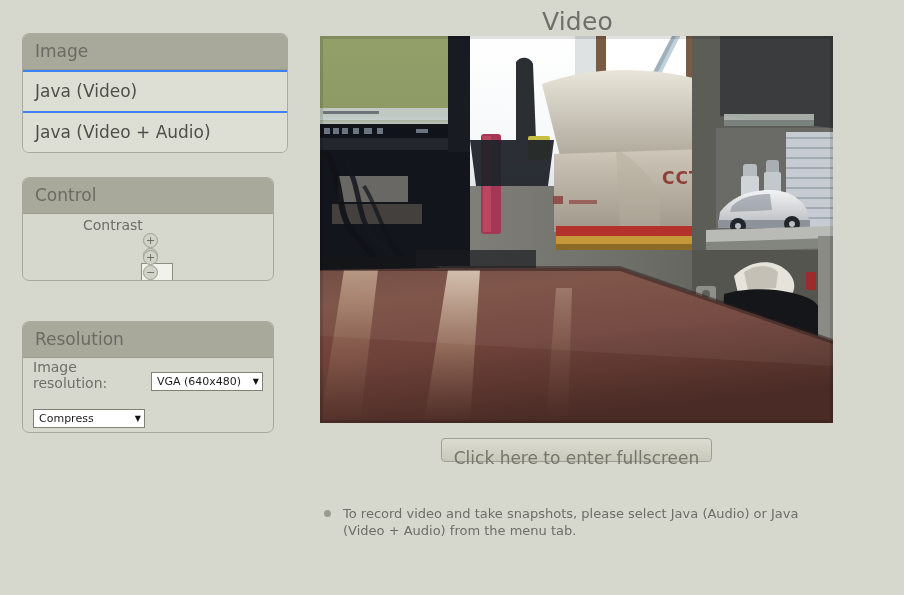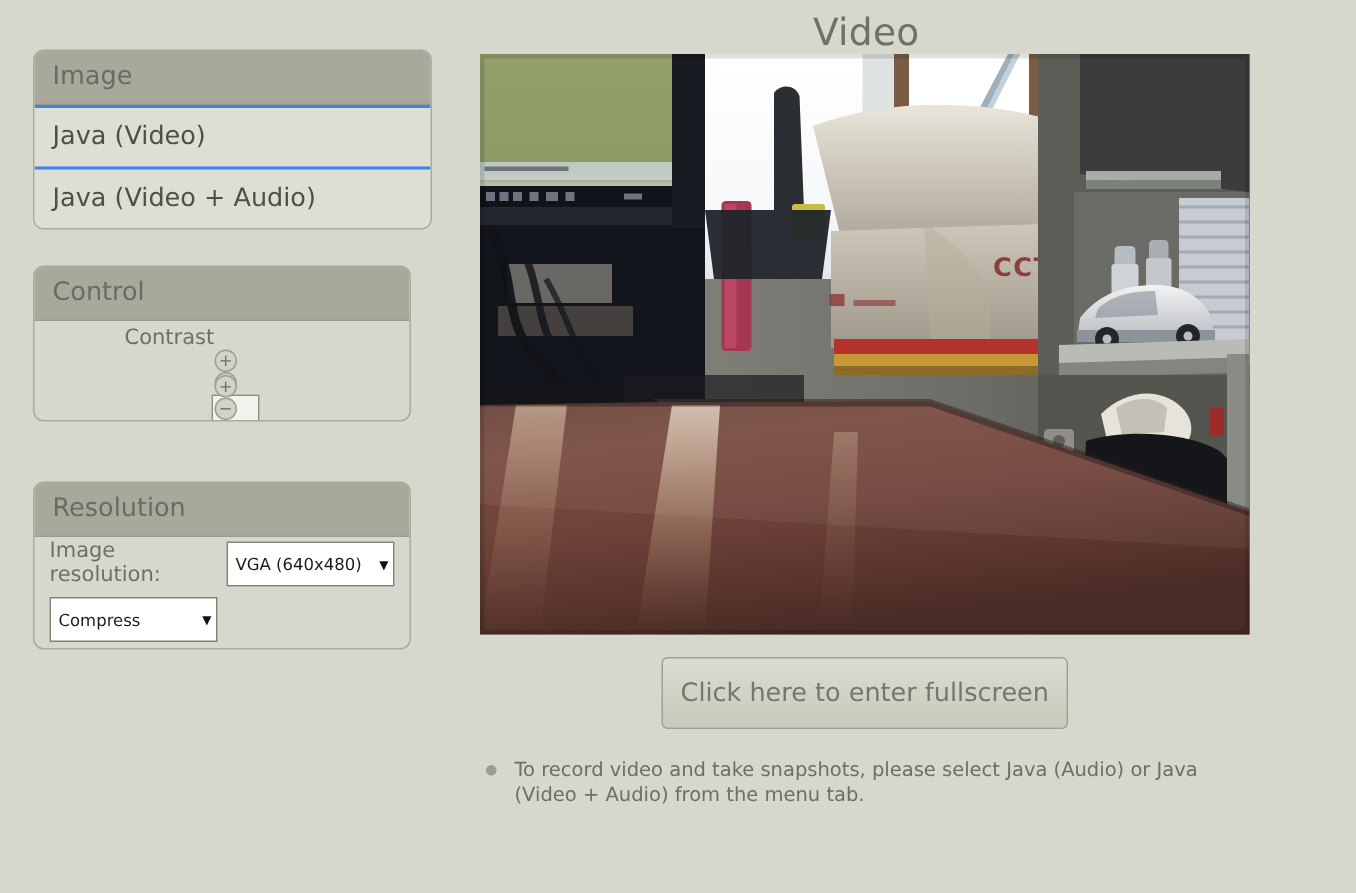--- a/index.html
+++ b/index.html
@@ -119,21 +119,21 @@
     height: 29px;
   }
   .res-label {
     font-size: 14px;
     color: #6e6f67;
     width: 118px;
     flex: none;
   }
   .sel {
     width: 112px;
-    height: 30px;
+    height: 19px;
     border: 1px solid #7f8076;
     background: #ffffff;
     font-size: 11px;
     font-family: "DejaVu Sans", sans-serif;
     color: #1c1c1c;
     display: flex;
     align-items: center;
     justify-content: space-between;
     padding: 0 3px 0 5px;
     box-sizing: border-box;
@@ -151,21 +151,21 @@
     overflow: hidden;
     background: #2a2220;
   }
   .video-frame svg { display: block; }
 
   .fullscreen-btn {
     position: absolute;
     left: 441px;
     top: 438px;
     width: 271px;
-    height: 48px;
+    height: 24px;
     border: 1px solid #9fa095;
     border-radius: 4px;
     background: linear-gradient(#dcdcd0, #c8c9bb);
     color: #75766c;
     font-size: 17px;
     font-family: "DejaVu Sans", sans-serif;
     cursor: pointer;
     line-height: 38px;
     text-align: center;
     box-sizing: border-box;

